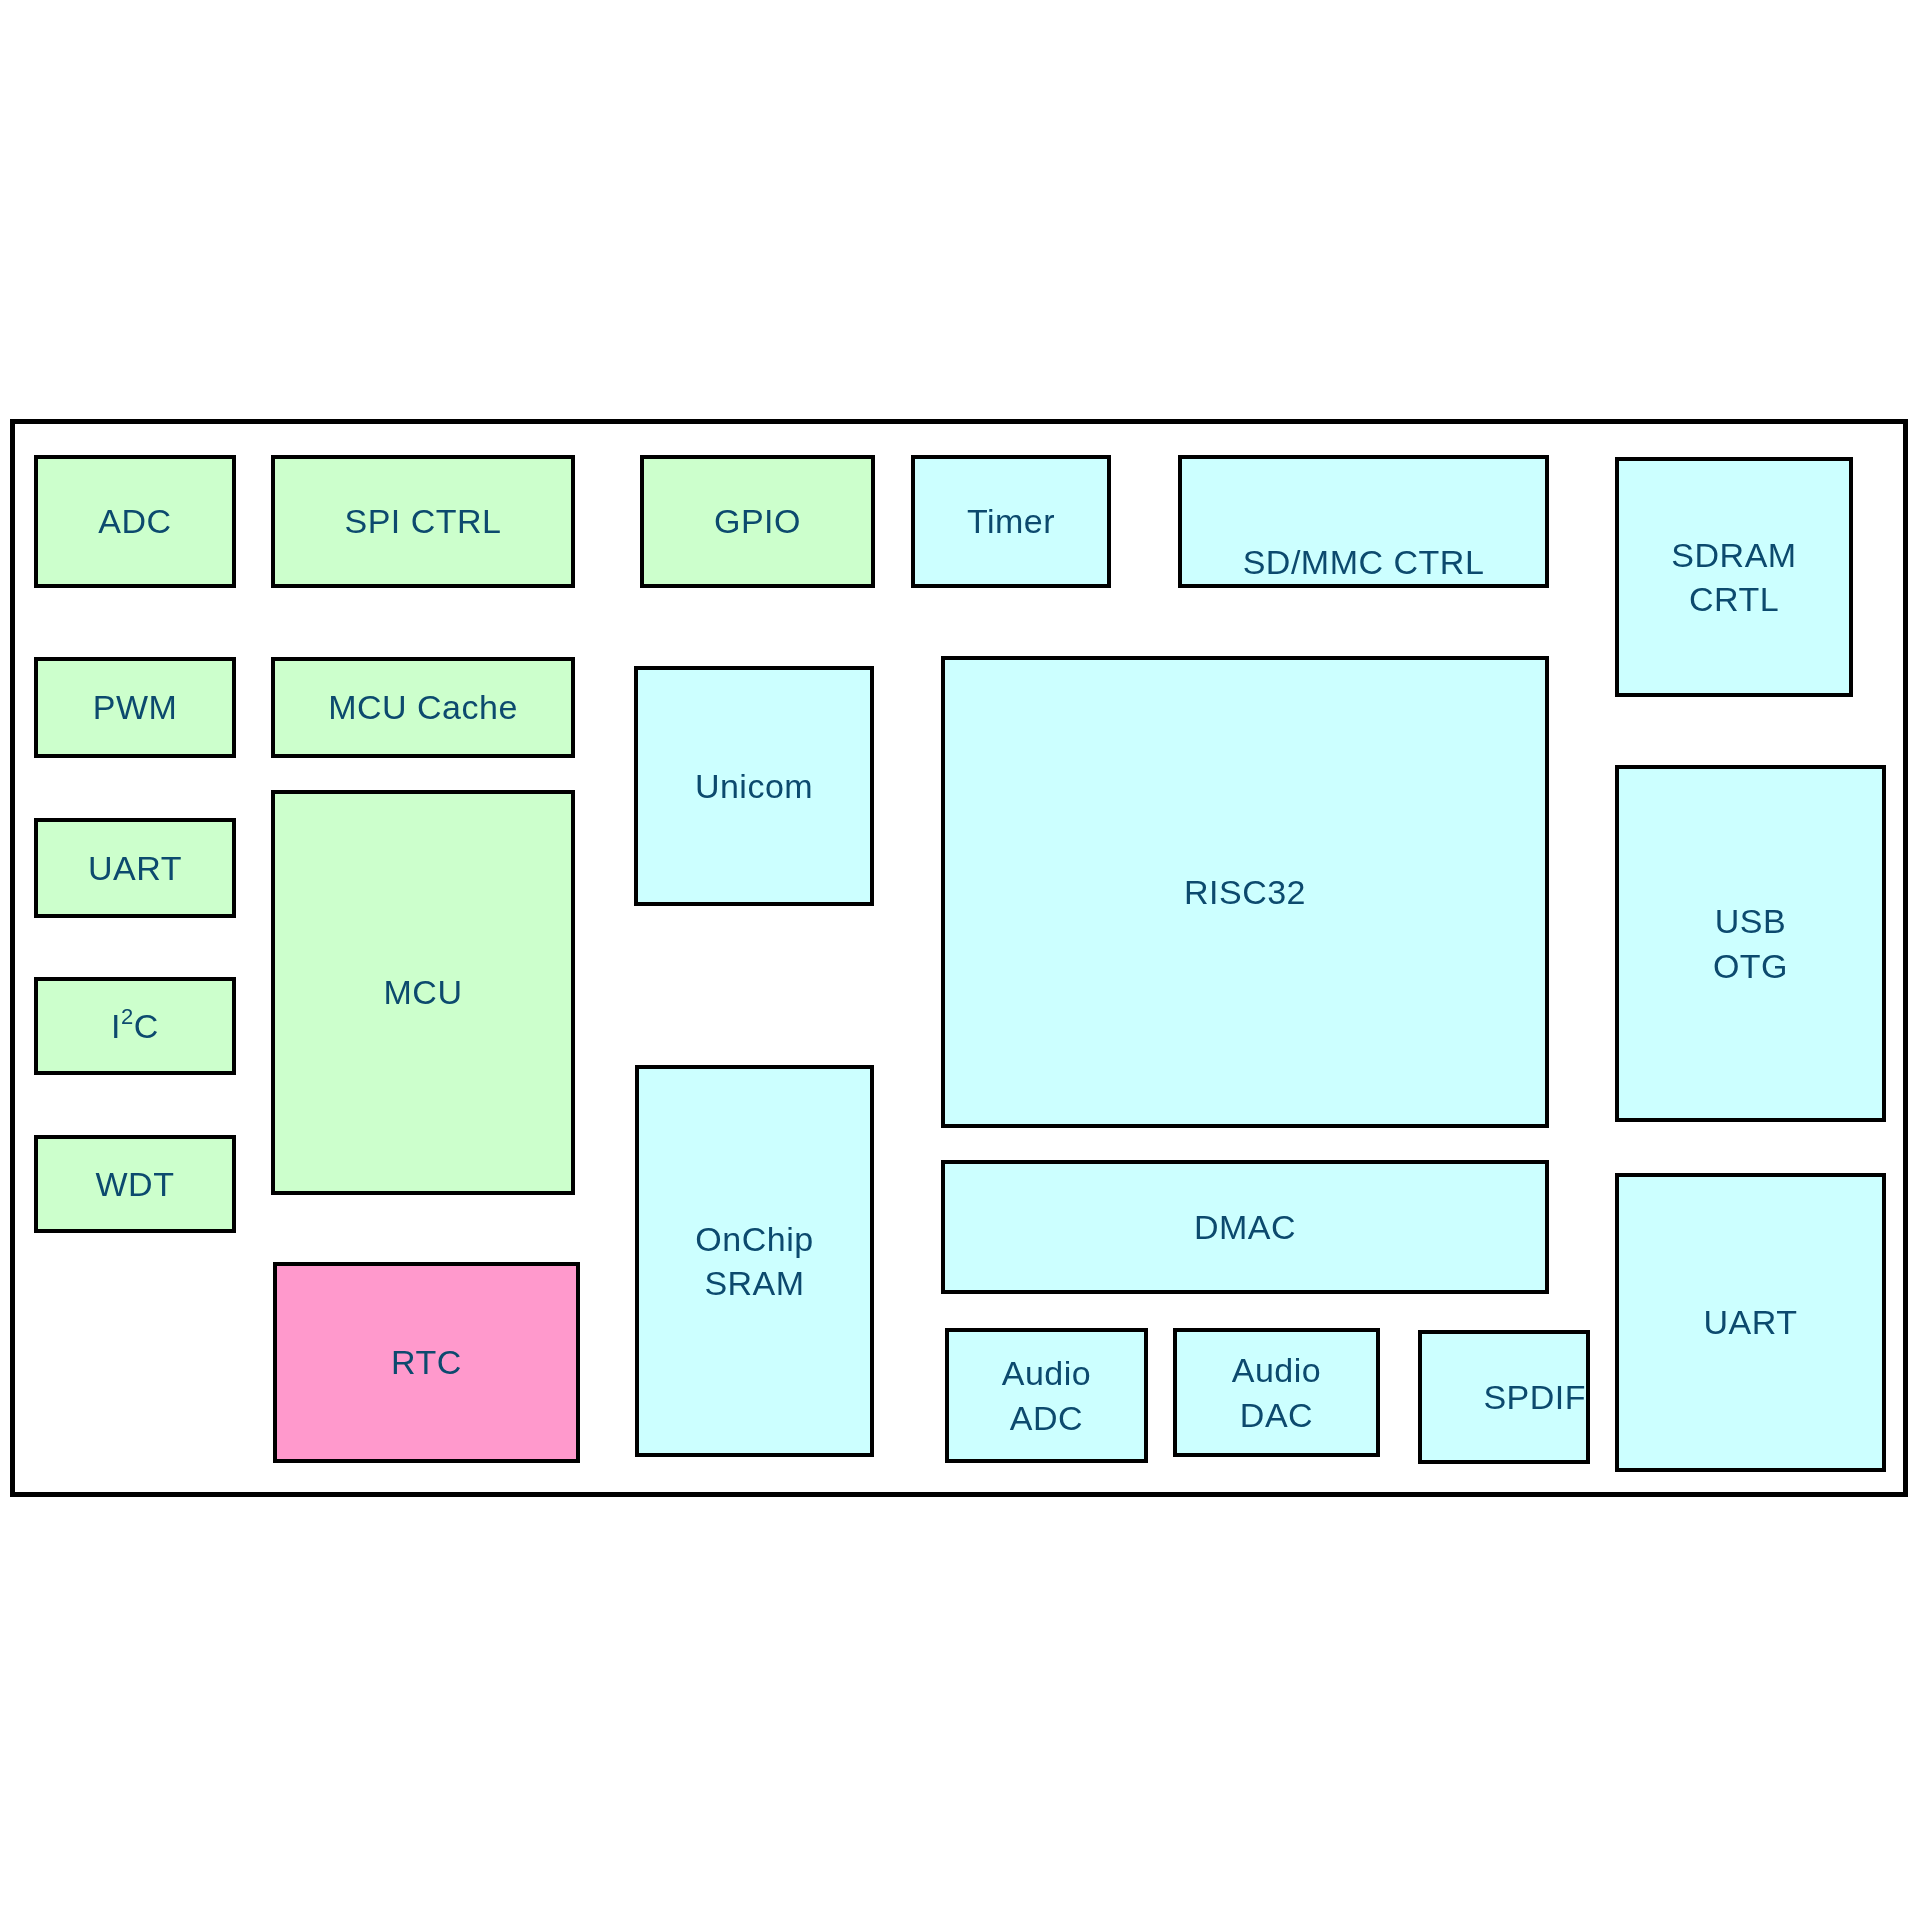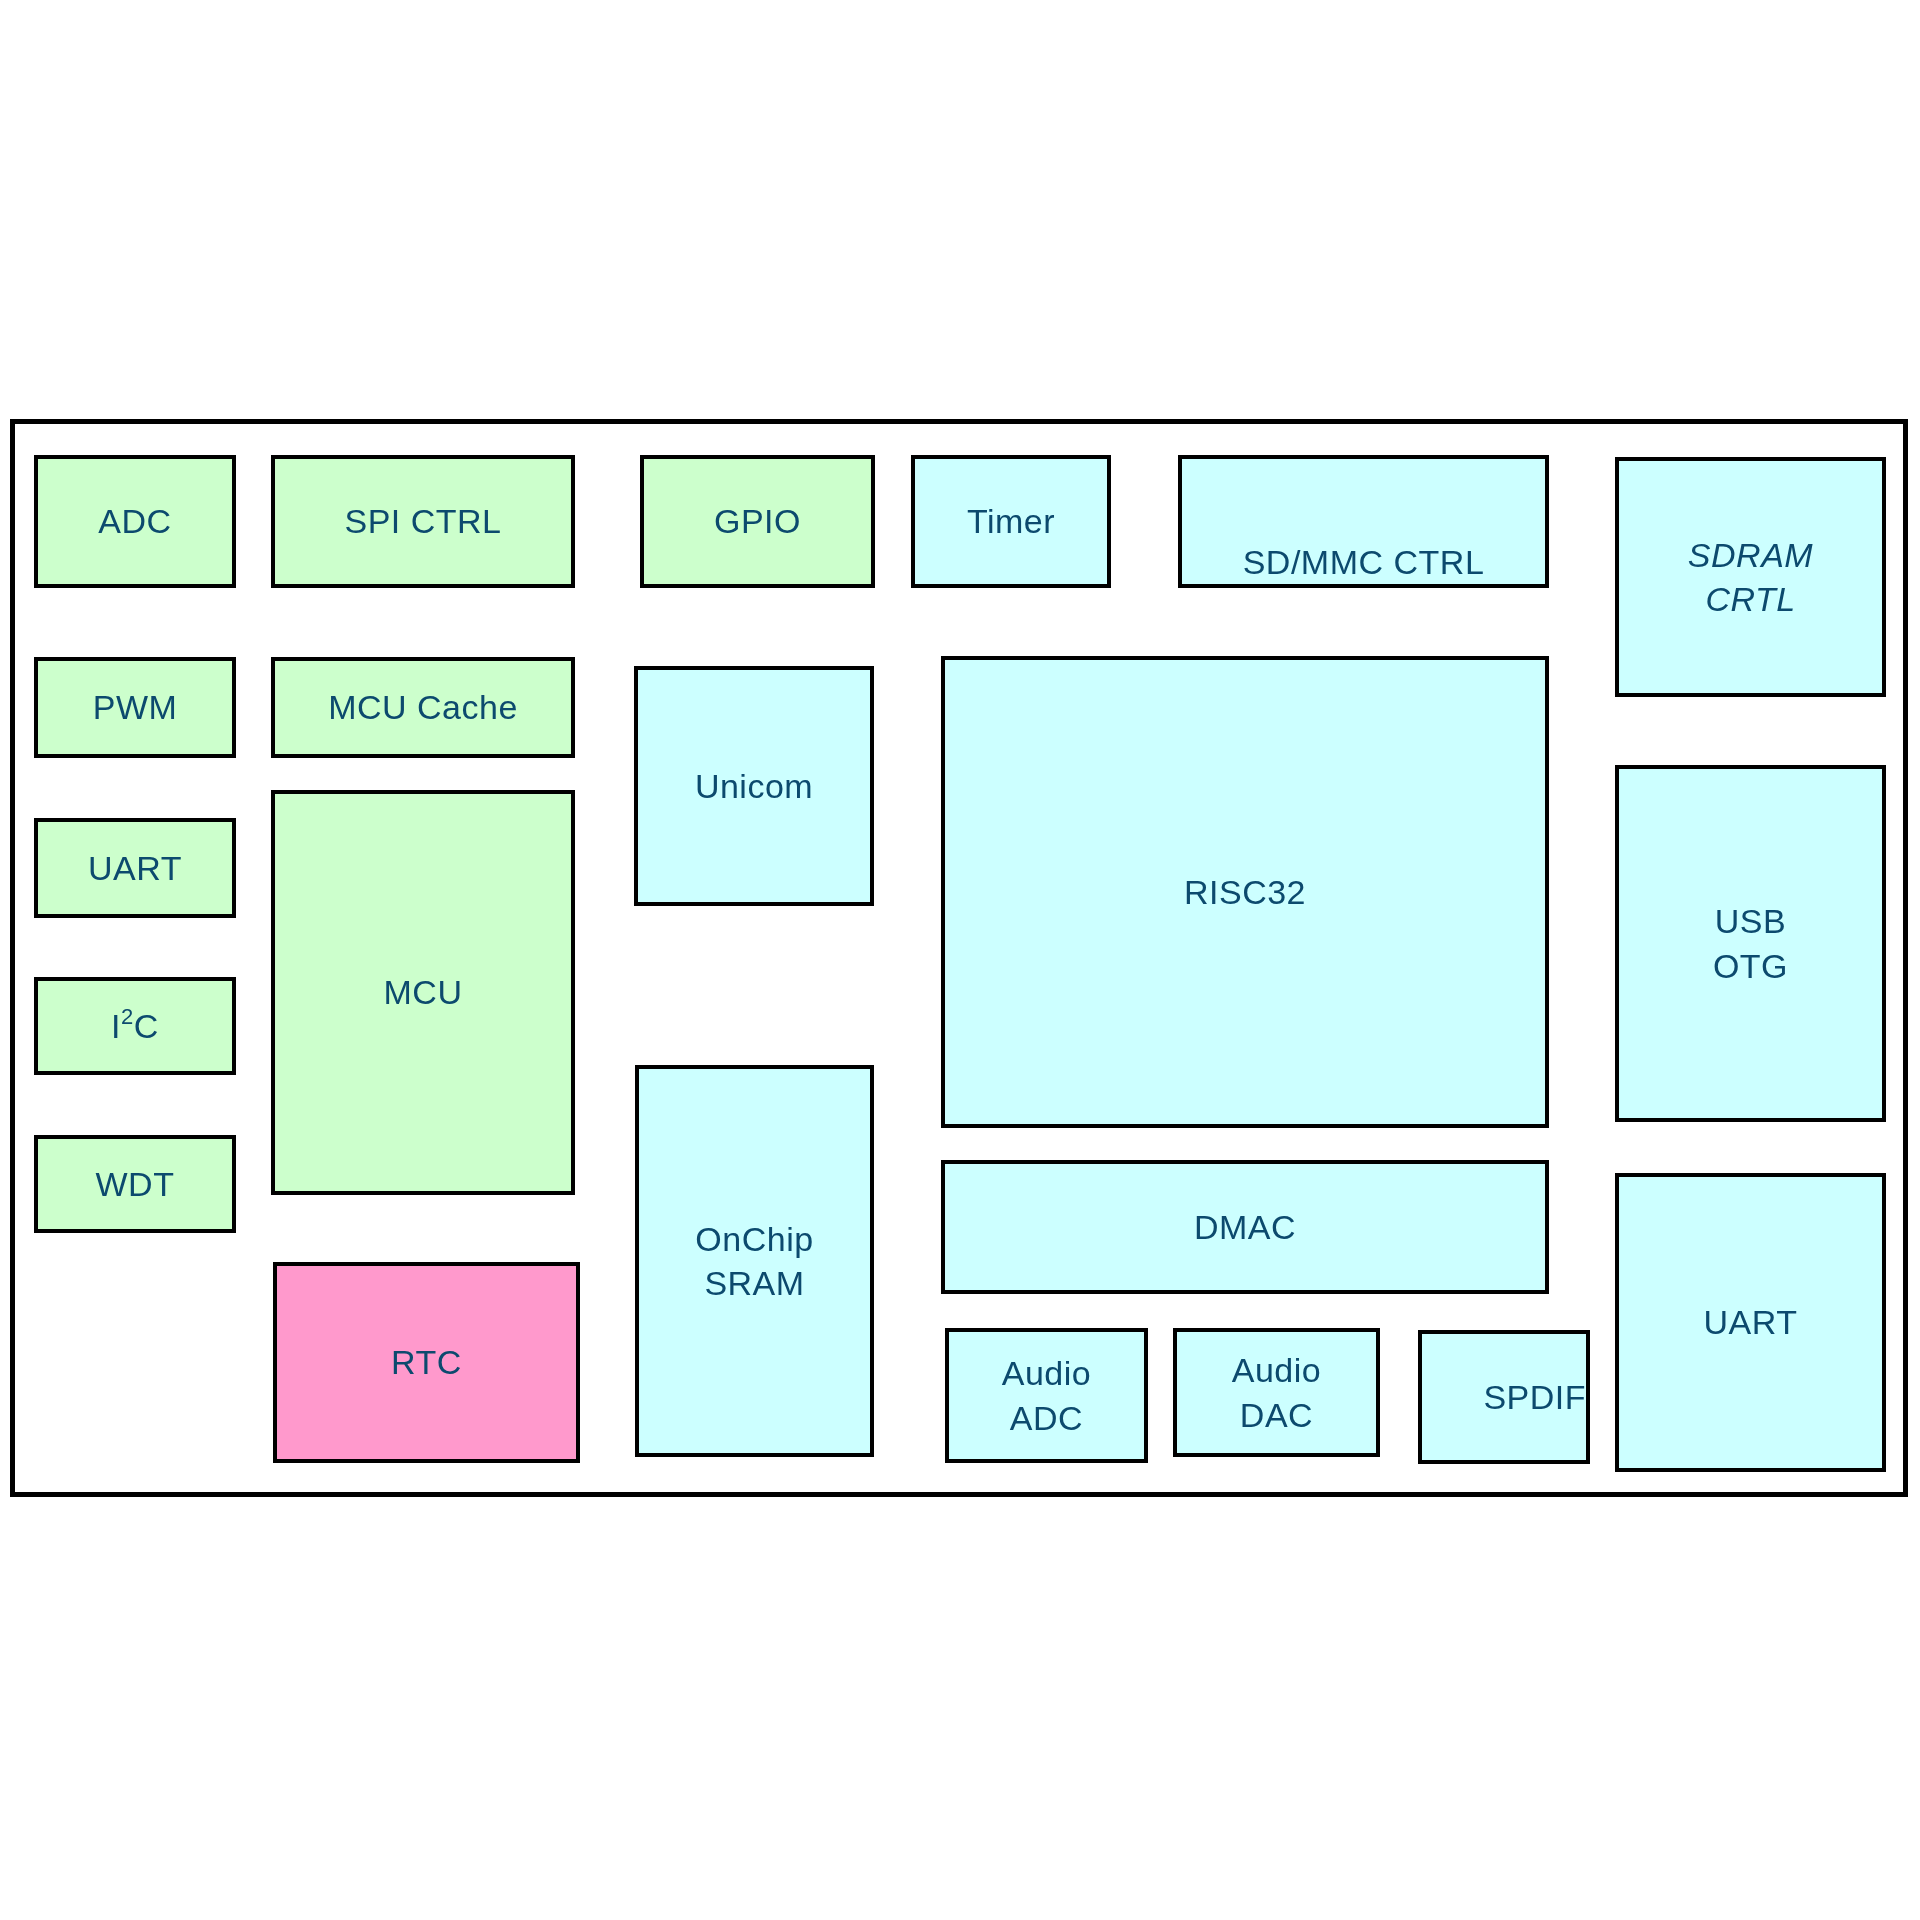--- a/index.html
+++ b/index.html
@@ -66,21 +66,21 @@
   </div>
 
   <div class="block" style="left: 911px; top: 455px; width: 200px; height: 133px; background-color: rgb(204, 255, 255);">
     <span class="label">Timer</span>
   </div>
 
   <div class="block" style="left: 1178px; top: 455px; width: 371px; height: 133px; background-color: rgb(204, 255, 255); align-items: flex-end;">
     <span class="label">SD/MMC CTRL</span>
   </div>
 
-  <div class="block" style="left: 1615px; top: 457px; width: 271px; height: 240px; background-color: rgb(204, 255, 255); font-style: italic;">
+  <div class="block" style="left: 1615px; top: 457px; width: 238px; height: 240px; background-color: rgb(204, 255, 255);">
     <span class="label">SDRAM
 CRTL</span>
   </div>
 
   <div class="block" style="left: 34px; top: 657px; width: 202px; height: 101px; background-color: rgb(204, 255, 204);">
     <span class="label">PWM</span>
   </div>
 
   <div class="block" style="left: 271px; top: 657px; width: 304px; height: 101px; background-color: rgb(204, 255, 204);">
     <span class="label">MCU Cache</span>

